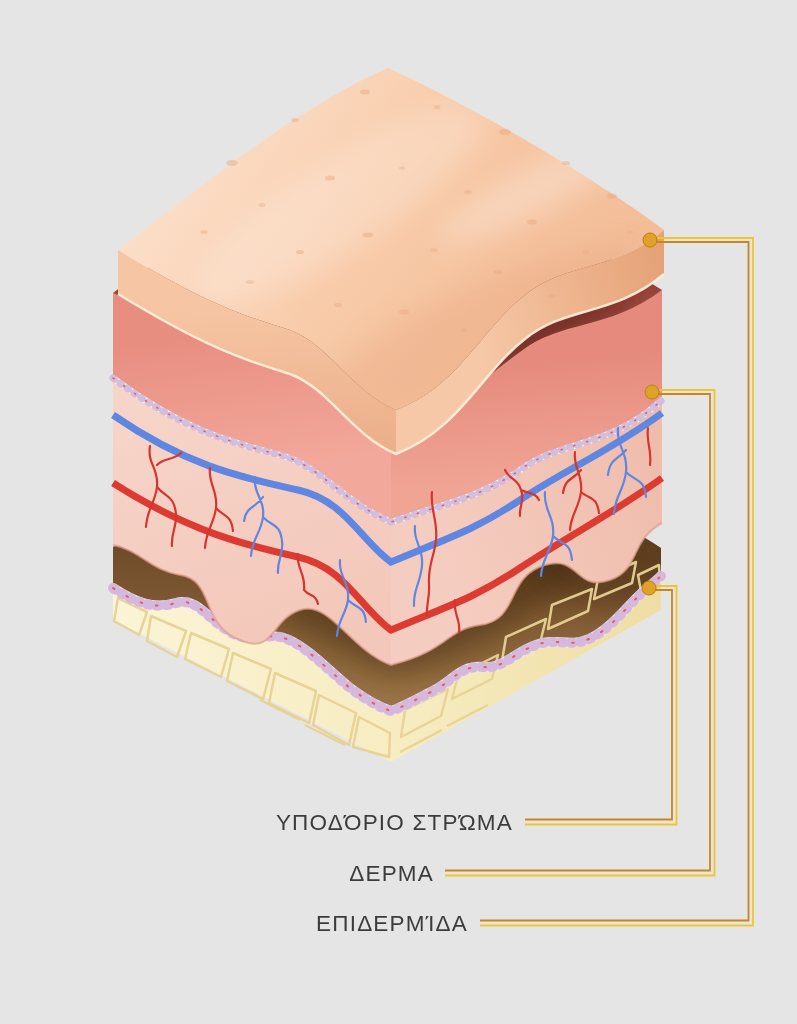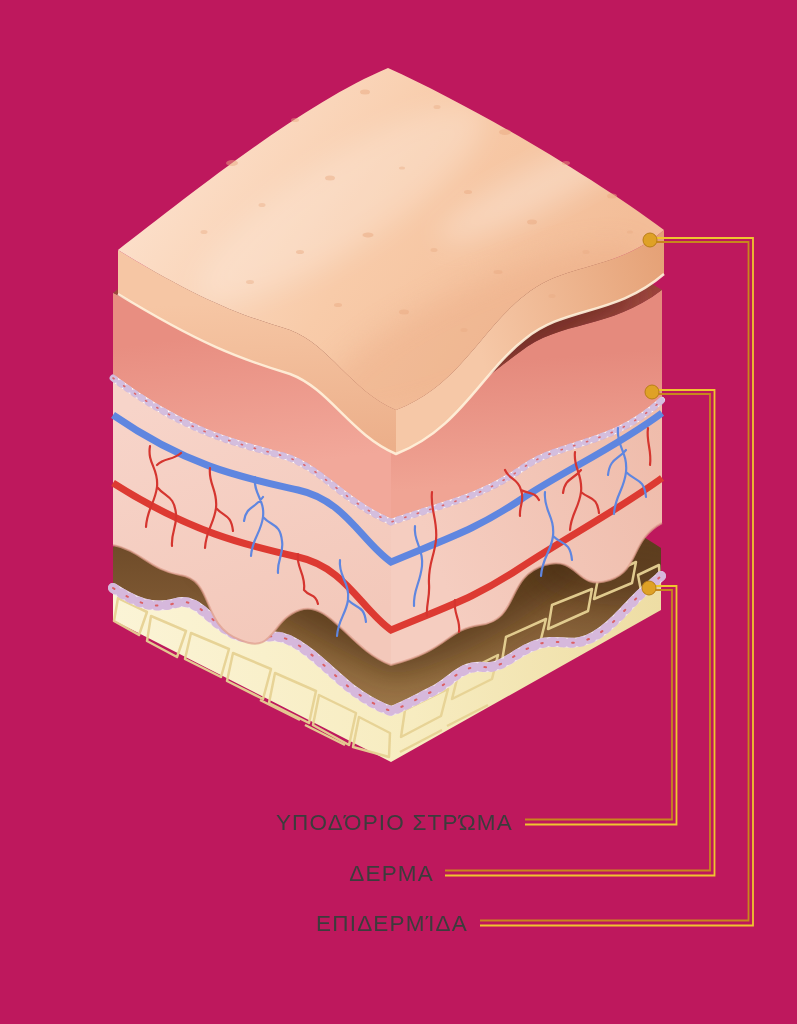--- a/index.html
+++ b/index.html
@@ -1,16 +1,16 @@
 <!DOCTYPE html>
 <html><head>
 <meta charset="utf-8">
 <style>
   html,body{margin:0;padding:0;background:#ffffff;}
-  .stage{position:relative;width:797px;height:1024px;background:#be185d;overflow:hidden;}
+  .stage{position:relative;width:797px;height:1024px;background:#e5e5e5;overflow:hidden;}
   .stage svg{position:absolute;left:0;top:0;}
   .lbl{
     font-family:"Liberation Sans","DejaVu Sans",sans-serif;
     font-size:22.5px;
     letter-spacing:1.2px;
     font-weight:400;
   }
 </style>
 </head>
 <body>

